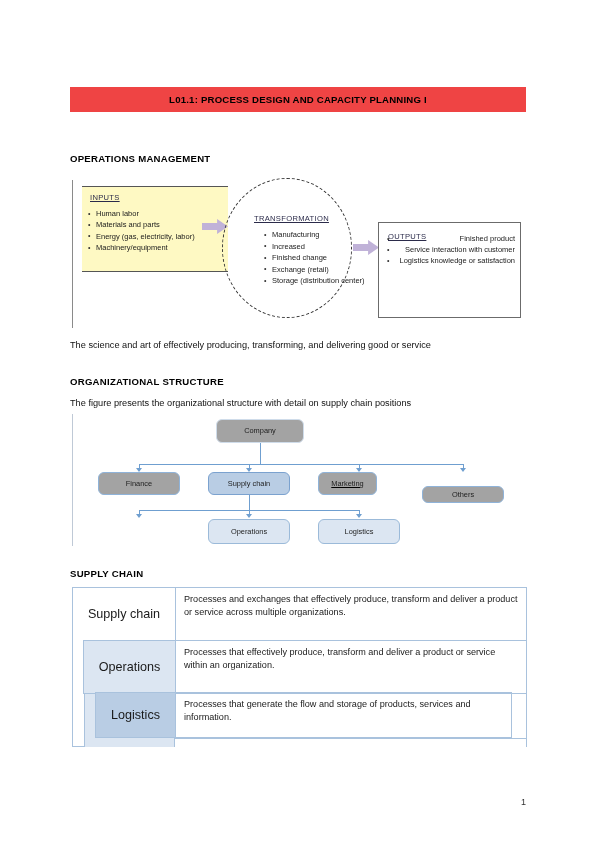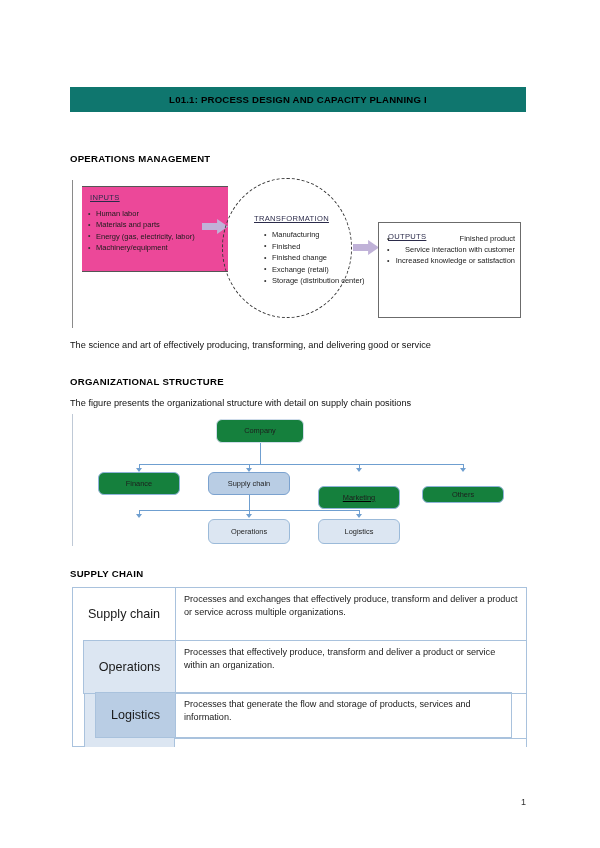--- a/index.html
+++ b/index.html
@@ -15,21 +15,21 @@
     overflow: hidden;
   }
 
   .page { position: relative; width: 600px; height: 848px; }
 
   
   .banner {
     position: absolute;
     left: 70px; top: 87px;
     width: 456px; height: 25px;
-    background: #0f766e;
+    background: #ef4444;
     display: flex; align-items: center; justify-content: center;
   }
   .banner-text {
     font-size: 9.6px; font-weight: bold; letter-spacing: .2px;
     color: #000; white-space: nowrap;
   }
 
   
   .subtitle {
     position: absolute;
@@ -64,21 +64,21 @@
   .fig1::before {
     content: ""; position: absolute; left: 0; top: 2px;
     width: 1px; height: 148px; background: #8a8a8a;
   }
 
   .inputs-box {
     position: absolute; left: 10px; top: 8px;
     width: 146px; height: 86px;
     border-top: 1px solid #555;
     border-bottom: 1px solid #555;
-    background: #ec4899;
+    background: #fef9c3;
   }
   .box-head {
     font-size: 7.6px; color: #2b2b4a; text-decoration: underline;
     letter-spacing: .3px; font-weight: normal;
   }
   .inputs-box .box-head { position: absolute; left: 8px; top: 6px; }
   .blist {
     position: absolute; left: 6px; margin: 0; padding: 0; list-style: none;
   }
   .blist li {
@@ -126,37 +126,37 @@
   .fig2 { position: absolute; left: 72px; top: 414px; width: 456px; height: 132px; }
   .fig2::before {
     content: ""; position: absolute; left: 0; top: 0;
     width: 1px; height: 132px; background: #bfc9d6;
   }
 
   .node {
     position: absolute;
     border: 1px solid #8fb3d9;
     border-radius: 6px;
-    background: #15803d;
+    background: #a3a3a3;
     display: flex; align-items: center; justify-content: center;
     text-align: center;
   }
   .node span {
     font-size: 7.4px; color: #1d1d1d; line-height: 9.4px;
   }
   .node.filled-mid { background: #b9cde4; border-color: #7ba2cf; }
   .node.filled-light { background: #dce6f2; border-color: #9bbad9; }
   .node.ghost { border-color: #cfdcea; }
 
   
   #n-company { left: 144px; top: 5px; width: 88px; height: 24px; }
   
   #n-finance  { left: 26px;  top: 58px; width: 82px; height: 23px; }
   #n-supply   { left: 136px; top: 58px; width: 82px; height: 23px; }
-  #n-marketing{ left: 246px; top: 72px; width: 82px; height: 23px; text-decoration: underline; }
+  #n-marketing{ left: 246px; top: 58px; width: 59px; height: 23px; text-decoration: underline; }
   #n-others   { left: 350px; top: 72px; width: 82px; height: 17px; }
   
   #n-sourcing { left: 26px;  top: 105px; width: 82px; height: 25px; }
   #n-ops      { left: 136px; top: 105px; width: 82px; height: 25px; }
   #n-log      { left: 246px; top: 105px; width: 82px; height: 25px; }
 
   .conn { position: absolute; background: #6f9fd0; }
   .conn.v { width: 1px; }
   .conn.h { height: 1px; }
   .tip {
@@ -245,34 +245,34 @@
         <li>Machinery/equipment</li>
       </ul>
     </div>
 
     <div class="arrow arrow-a"></div>
 
     <div class="circle"></div>
     <div class="box-head trans-head">TRANSFORMATION</div>
     <ul class="blist trans-list">
       <li>Manufacturing</li>
-      <li>Finished</li>
+      <li>Increased</li>
       <li>Finished change</li>
       <li>Exchange (retail)</li>
       <li>Storage (distribution center)</li>
     </ul>
 
     <div class="arrow arrow-b"></div>
 
     <div class="outputs-box">
       <div class="box-head">OUTPUTS</div>
       <ul class="blist">
         <li>Finished product</li>
         <li>Service interaction with customer</li>
-        <li>Increased knowledge or satisfaction</li>
+        <li>Logistics knowledge or satisfaction</li>
       </ul>
     </div>
   </div>
 
   <div class="para" id="p-om">The science and art of effectively producing, transforming, and delivering good or service</div>
 
   <div class="h-sec" id="h-org">ORGANIZATIONAL STRUCTURE</div>
   <div class="para" id="p-org">The figure presents the organizational structure with detail on supply chain positions</div>
 
   <div class="fig2">

